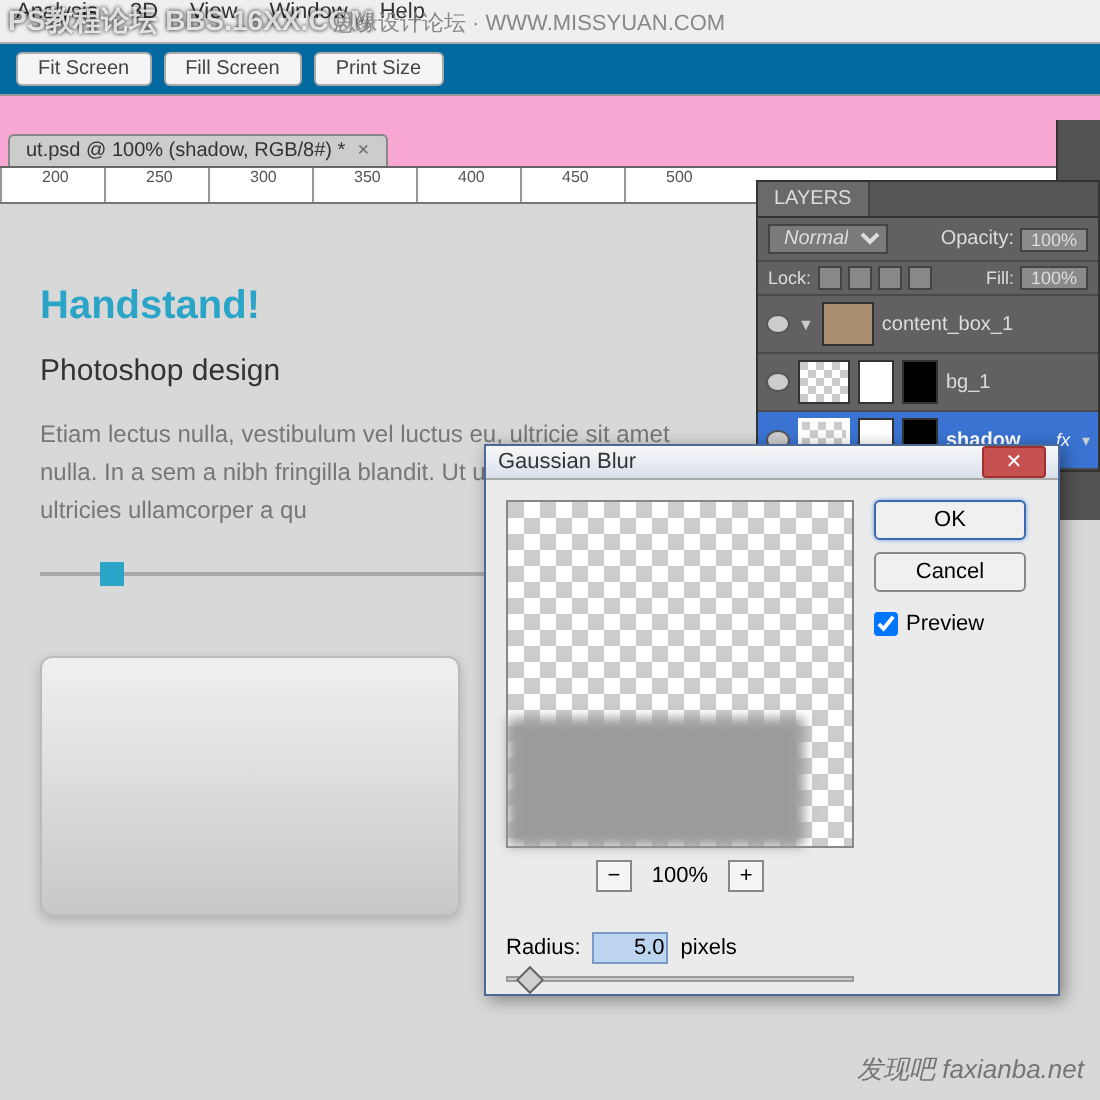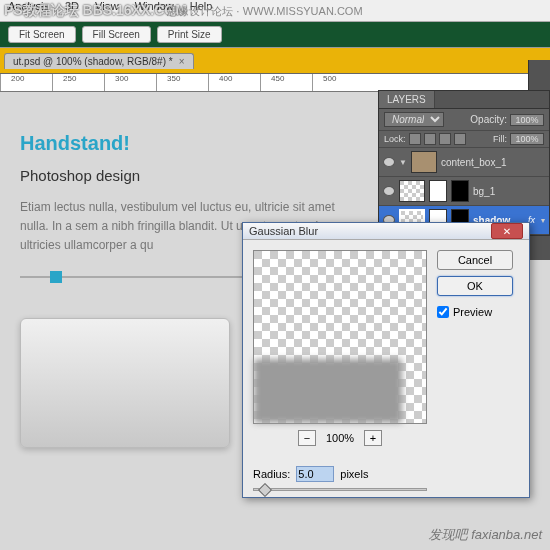--- a/index.html
+++ b/index.html
@@ -4,29 +4,29 @@
 <style>
   * { box-sizing: border-box; margin: 0; padding: 0; font-family: Tahoma, Arial, sans-serif; }
   body { width: 550px; height: 550px; background: #c2c4c6; overflow: hidden; position: relative; font-size: 11px; }
   
   .menubar { background: #efefef; height: 22px; display: flex; align-items: flex-start; padding: 0 8px; gap: 16px; border-bottom: 1px solid #aaa; position: relative; }
   .menubar span { color: #333; }
   .watermark-top { position: absolute; top: 2px; left: 4px; color: rgba(255,255,255,0.8); font-size: 14px; font-weight: bold; text-shadow: 0 0 2px #000; pointer-events: none; z-index: 100; }
   .watermark-top2 { position: absolute; top: 4px; left: 167px; color: #888; font-size: 11px; pointer-events: none; z-index: 100; }
   .essentials { position: absolute; top: 4px; right: 6px; color: #555; font-size: 10px; letter-spacing: 1px; }
   
-  .toolbar-row { background: #14532d; height: 26px; display: flex; align-items: center; padding: 0 8px; gap: 6px; border-bottom: 1px solid #999; }
+  .toolbar-row { background: #0369a1; height: 26px; display: flex; align-items: center; padding: 0 8px; gap: 6px; border-bottom: 1px solid #999; }
   .tb-btn { background: #f5f5f5; border: 1px solid #aaa; border-radius: 3px; padding: 2px 10px; font-size: 10px; color: #444; cursor: pointer; }
   
-  .doc-tab-row { background: #eab308; height: 26px; display: flex; align-items: center; padding-left: 4px; border-bottom: 1px solid #666; }
+  .doc-tab-row { background: #f9a8d4; height: 36px; display: flex; align-items: flex-end; padding-left: 4px; border-bottom: 1px solid #666; }
   .doc-tab { background: #ccc; border: 1px solid #888; border-bottom: none; padding: 2px 8px; font-size: 10px; color: #333; border-radius: 3px 3px 0 0; display: flex; align-items: center; gap: 6px; }
   .doc-tab .x { color: #666; cursor: pointer; }
   
   .ruler-h { background: #fff; height: 18px; border-bottom: 1px solid #777; position: relative; font-size: 8px; color: #555; display: flex; }
-  .ruler-h span { border-left: 1px solid #999; width: 52px; padding-left: 10px; }
+  .ruler-h span { border-left: 1px solid #999; width: 52px; padding-left: 20px; }
   
   .canvas-area { background: #d8d8d8; height: 460px; position: relative; padding: 40px 20px; }
   .design-title { color: #2aa5c8; font-size: 20px; font-weight: bold; margin-bottom: 12px; }
   .design-sub { color: #333; font-size: 15px; margin-bottom: 14px; }
   .design-body { color: #777; font-size: 12px; line-height: 1.6; max-width: 320px; }
   .slider-mock { margin-top: 20px; width: 300px; height: 2px; background: #aaa; position: relative; }
   .slider-mock .handle { position: absolute; left: 30px; top: -5px; width: 12px; height: 12px; background: #2aa5c8; }
   .card-mock { margin-top: 40px; width: 210px; height: 130px; background: linear-gradient(#f0f0f0,#c8c8c8); border: 1px solid #bbb; border-radius: 6px; box-shadow: 0 2px 6px rgba(0,0,0,0.2); }
   
   
@@ -57,21 +57,21 @@
   .dialog { position: absolute; top: 222px; left: 242px; width: 288px; height: 276px; background: #ebebeb; border: 1px solid #4a6a9a; box-shadow: 2px 2px 8px rgba(0,0,0,0.4); z-index: 50; }
   .dlg-title { background: linear-gradient(#f8f8f8,#d8e0ec); height: 17px; display: flex; align-items: center; padding: 0 6px; font-size: 11px; color: #333; border-bottom: 1px solid #aaa; }
   .dlg-title .close { margin-left: auto; width: 32px; height: 16px; background: #c75050; color: #fff; display: flex; align-items: center; justify-content: center; font-size: 10px; border: 1px solid #a03030; cursor: pointer; border-radius: 2px; }
   .dlg-body { padding: 10px; display: flex; gap: 10px; }
   .dlg-preview { width: 174px; }
   .dlg-img { width: 174px; height: 174px; border: 1px solid #888; background: repeating-conic-gradient(#fff 0 25%, #ccc 0 50%) 0 0/16px 16px; position: relative; }
   .dlg-img .shadow-sample { position: absolute; bottom: 0; left: 0; right: 24px; height: 64px; background: #9b9b9b; filter: blur(3px); }
   .dlg-zoom { display: flex; align-items: center; justify-content: center; gap: 10px; margin-top: 6px; font-size: 11px; }
   .zoom-btn { width: 18px; height: 16px; border: 1px solid #888; background: #f5f5f5; display: flex; align-items: center; justify-content: center; cursor: pointer; font-size: 11px; }
   .dlg-radius { margin-top: 20px; font-size: 11px; display: flex; align-items: center; gap: 6px; }
-  .dlg-radius input { width: 38px; border: 1px solid #7a9ac8; background: #bcd4f0; text-align: left; font-size: 11px; padding: 1px; }
+  .dlg-radius input { width: 38px; border: 1px solid #7a9ac8; background: #bcd4f0; text-align: right; font-size: 11px; padding: 1px; }
   .dlg-slider { margin-top: 6px; width: 174px; height: 3px; background: #ccc; border: 1px solid #999; position: relative; }
   .dlg-slider .thumb { position: absolute; left: 6px; top: -4px; width: 10px; height: 10px; background: #d0d0d0; border: 1px solid #666; transform: rotate(45deg); }
   .dlg-right { width: 76px; display: flex; flex-direction: column; gap: 6px; }
   .dlg-btn { border: 1px solid #888; background: #f0f0f0; padding: 3px 0; font-size: 11px; text-align: center; border-radius: 3px; cursor: pointer; }
   .dlg-btn.ok { border: 1px solid #3a6ab0; box-shadow: 0 0 2px #6a9ae0; }
   .dlg-check { display: flex; align-items: center; gap: 4px; font-size: 11px; margin-top: 4px; }
   .dlg-check input { width: 12px; height: 12px; }
   
   .bottom-watermark { position: absolute; bottom: 6px; right: 8px; color: rgba(50,50,50,0.6); font-size: 13px; font-style: italic; z-index: 200; pointer-events: none; text-align: center; }
 </style>
@@ -192,22 +192,22 @@
       <div class="dlg-radius">
         <span>Radius:</span>
         <input value="5.0" style="">
         <span>pixels</span>
       </div>
       <div class="dlg-slider">
         <div class="thumb"></div>
       </div>
     </div>
     <div class="dlg-right">
+      <div class="dlg-btn ok">OK</div>
       <div class="dlg-btn">Cancel</div>
-      <div class="dlg-btn ok">OK</div>
       <label class="dlg-check">
         <input type="checkbox" checked="" style="">
         <span>Preview</span>
       </label>
     </div>
   </div>
 </div>
 
 <div class="bottom-watermark">发现吧
 faxianba.net</div>

